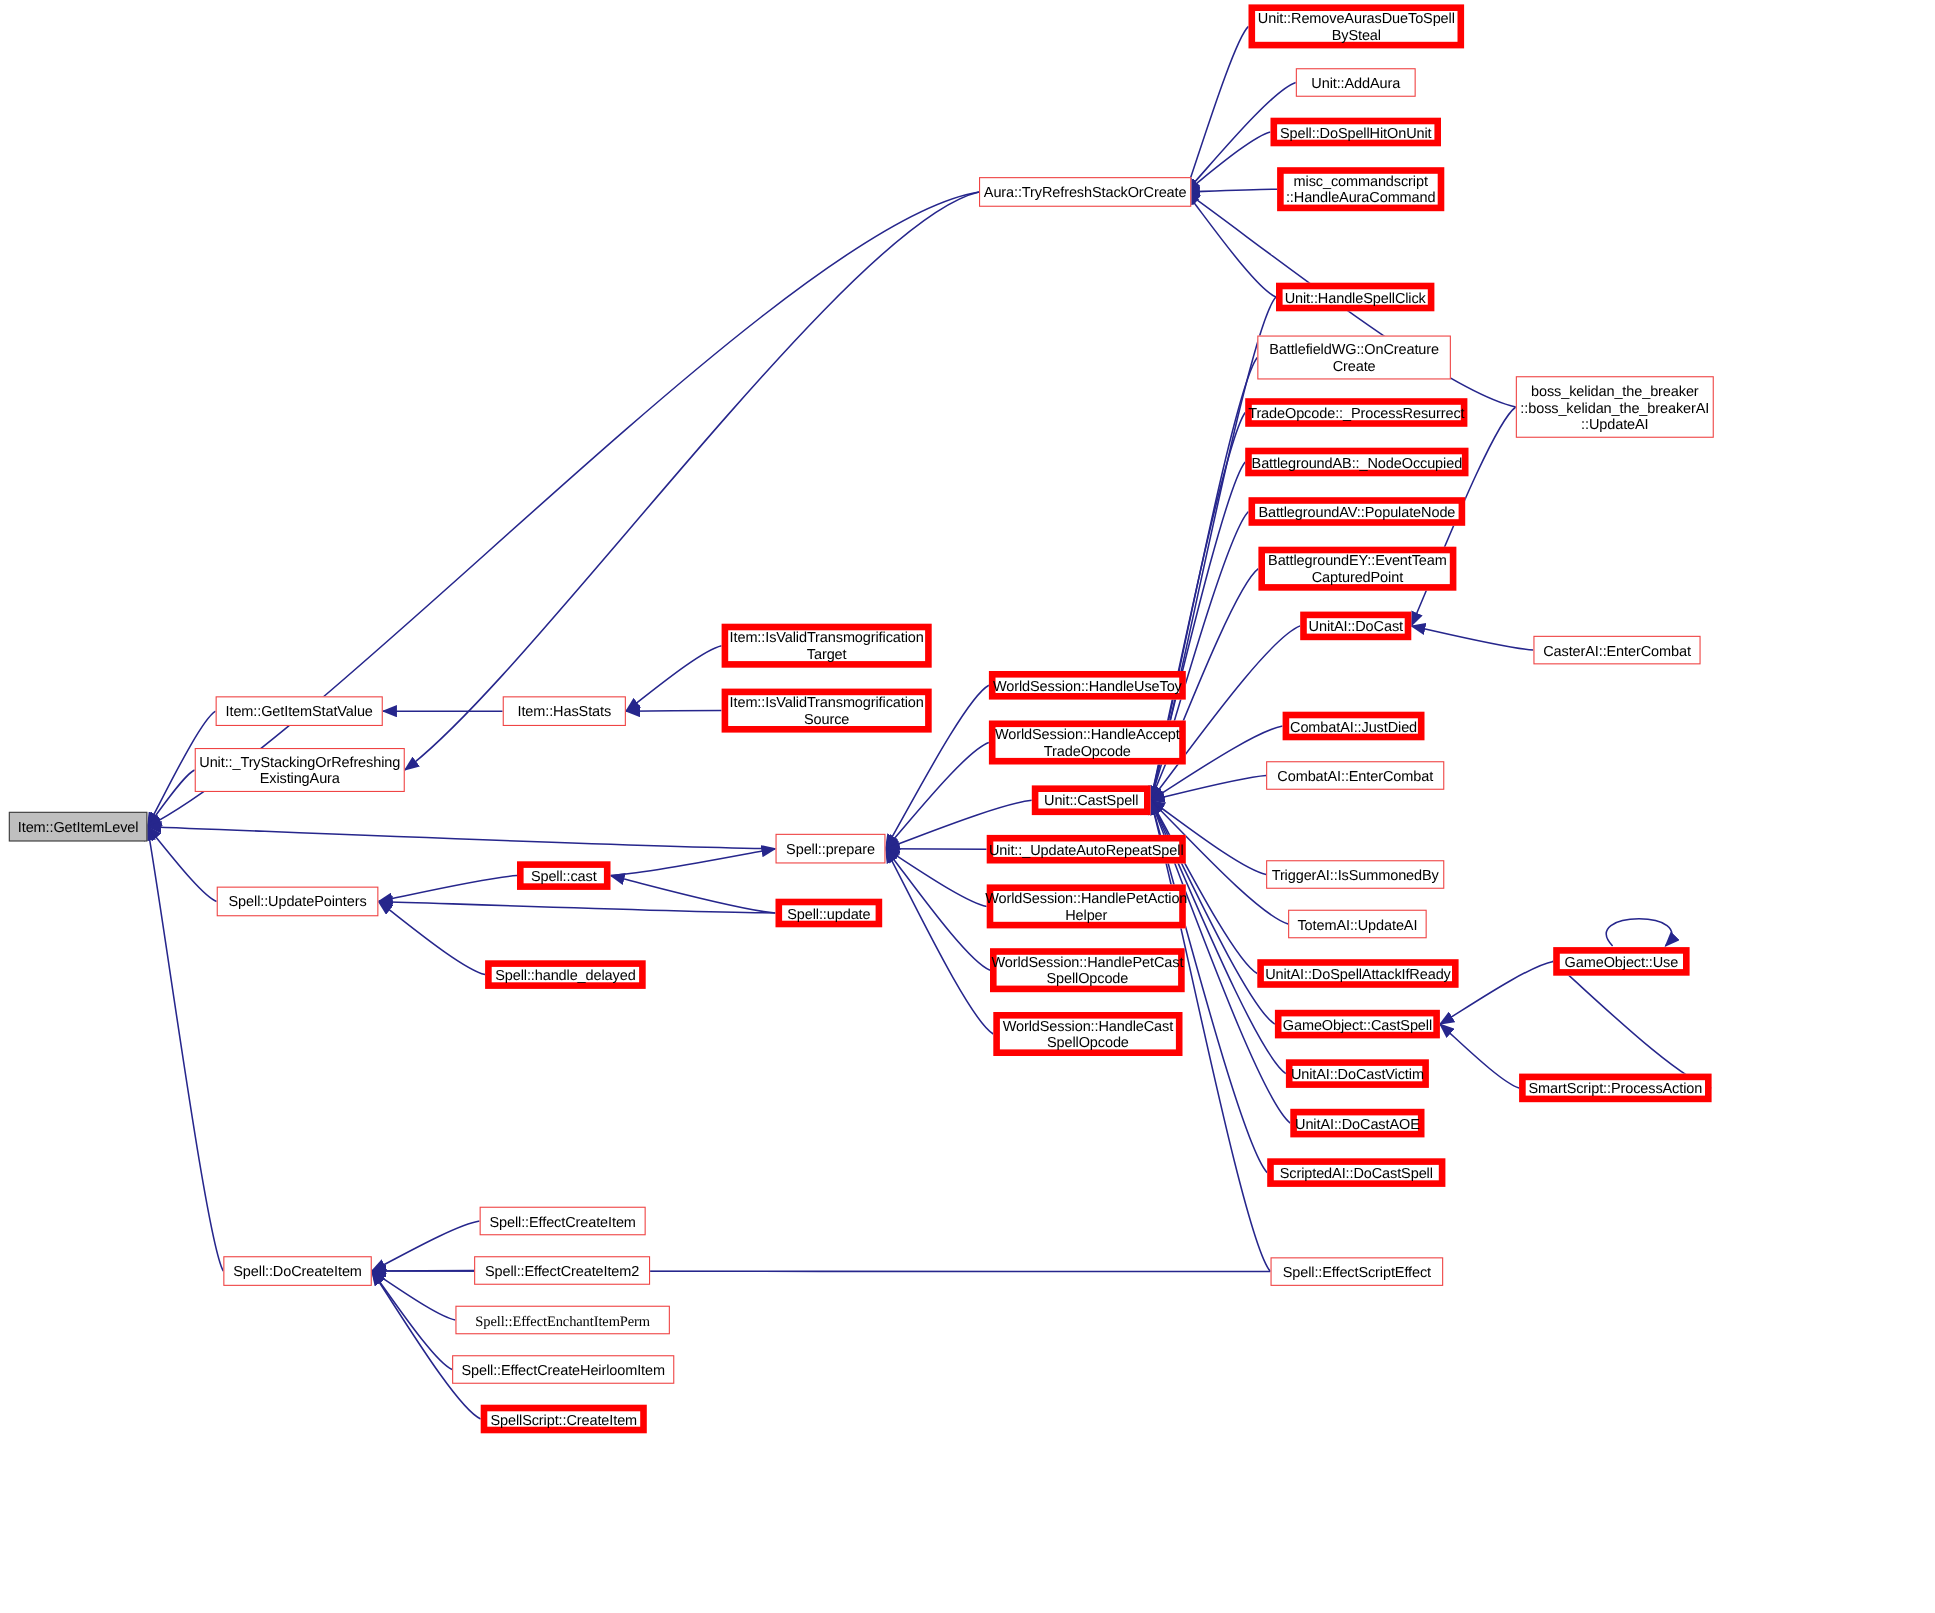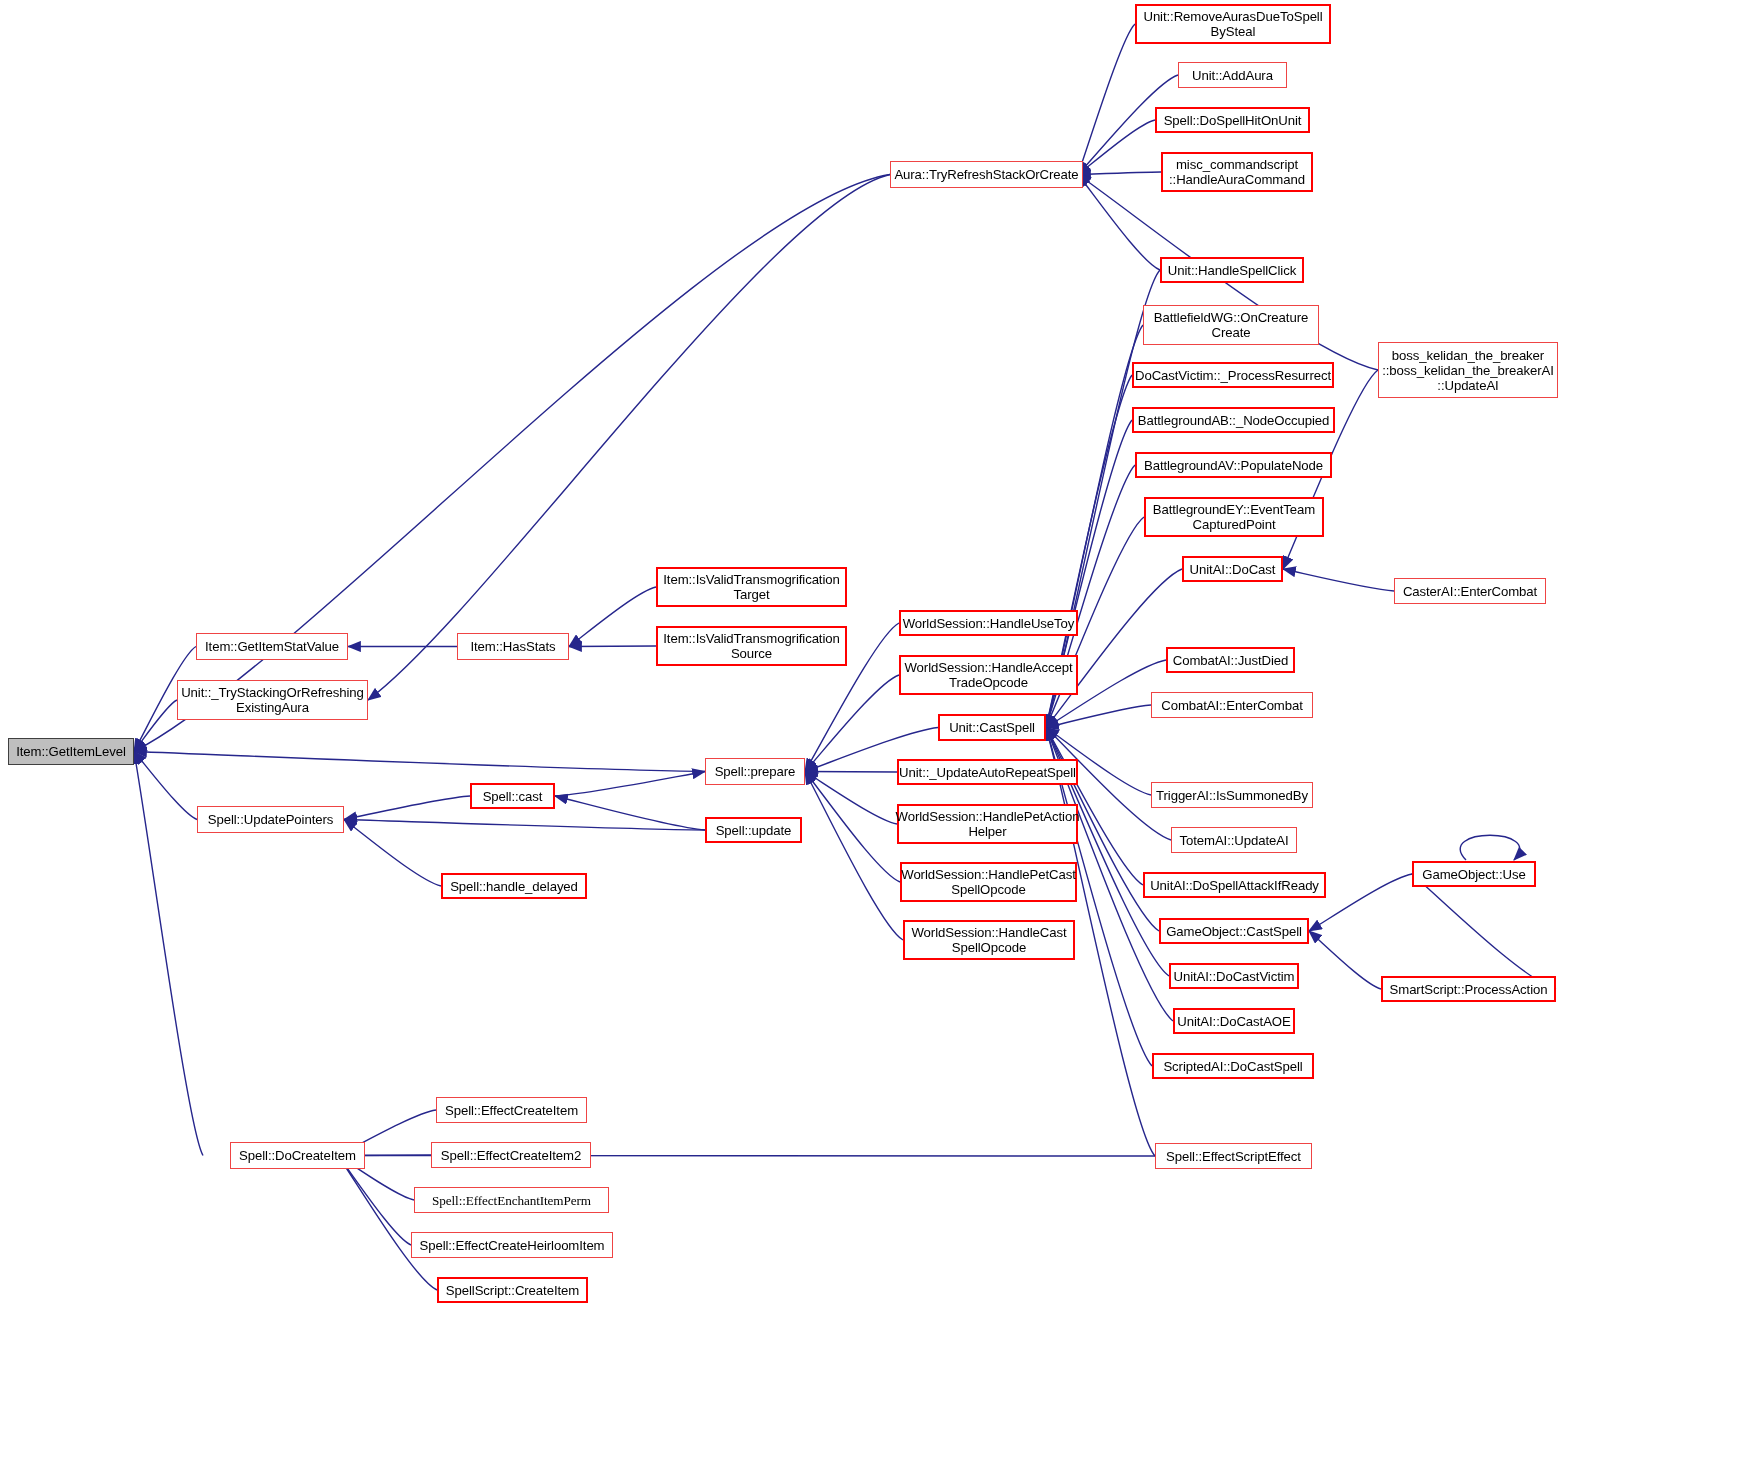--- a/index.html
+++ b/index.html
@@ -25,21 +25,21 @@
     pointer-events: none;
   }
   .node {
     position: absolute;
     box-sizing: border-box;
     display: flex;
     align-items: center;
     justify-content: center;
     text-align: center;
     background: #ffffff;
-    border: 2px solid #ef4444;
+    border: 6px solid #ef4444;
     color: #000000;
     font-size: 13.2px;
     line-height: 15px;
     letter-spacing: -0.1px;
     white-space: pre-line;
     padding: 1px 3px;
     z-index: 5;
   }
   .node.red {
     border-color: #ff0000;
@@ -130,37 +130,37 @@
       <div class="node thick" style="left: 457px; top: 633px; width: 112px; height: 27px;"><span>Item::HasStats</span></div>
       <div class="node red" style="left: 656px; top: 567px; width: 191px; height: 40px;"><span>Item::IsValidTransmogrification
 Target</span></div>
       <div class="node red" style="left: 656px; top: 626px; width: 191px; height: 40px;"><span>Item::IsValidTransmogrification
 Source</span></div>
       <div class="node thick" style="left: 197px; top: 806px; width: 147px; height: 27px;"><span>Spell::UpdatePointers</span></div>
       <div class="node red" style="left: 470px; top: 783px; width: 85px; height: 26px;"><span>Spell::cast</span></div>
       <div class="node red" style="left: 705px; top: 817px; width: 97px; height: 26px;"><span>Spell::update</span></div>
       <div class="node red" style="left: 441px; top: 873px; width: 146px; height: 26px;"><span>Spell::handle_delayed</span></div>
       <div class="node thick" style="left: 705px; top: 758px; width: 100px; height: 27px;"><span>Spell::prepare</span></div>
-      <div class="node thick" style="left: 203px; top: 1142px; width: 135px; height: 27px; margin-left: 27px;"><span>Spell::DoCreateItem</span></div>
+      <div class="node thick" style="left: 203px; top: 1142px; width: 135px; height: 27px;"><span>Spell::DoCreateItem</span></div>
       <div class="node thick" style="left: 436px; top: 1097px; width: 151px; height: 26px;"><span>Spell::EffectCreateItem</span></div>
       <div class="node thick" style="left: 431px; top: 1142px; width: 160px; height: 26px;"><span>Spell::EffectCreateItem2</span></div>
       <div class="node thick" style="left: 414px; top: 1187px; width: 195px; height: 26px; font-family: Liberation Serif, serif;"><span>Spell::EffectEnchantItemPerm</span></div>
       <div class="node thick" style="left: 411px; top: 1232px; width: 202px; height: 26px;"><span>Spell::EffectCreateHeirloomItem</span></div>
       <div class="node red" style="left: 437px; top: 1277px; width: 151px; height: 26px;"><span>SpellScript::CreateItem</span></div>
       <div class="node thick" style="left: 890px; top: 161px; width: 193px; height: 27px;"><span>Aura::TryRefreshStackOrCreate</span></div>
       <div class="node red" style="left: 1135px; top: 4px; width: 196px; height: 40px;"><span>Unit::RemoveAurasDueToSpell
 BySteal</span></div>
       <div class="node thick" style="left: 1178px; top: 62px; width: 109px; height: 26px;"><span>Unit::AddAura</span></div>
       <div class="node red" style="left: 1155px; top: 107px; width: 155px; height: 26px;"><span>Spell::DoSpellHitOnUnit</span></div>
       <div class="node red" style="left: 1161px; top: 152px; width: 152px; height: 40px;"><span>misc_commandscript
 ::HandleAuraCommand</span></div>
       <div class="node red" style="left: 1160px; top: 257px; width: 144px; height: 26px;"><span>Unit::HandleSpellClick</span></div>
       <div class="node thick" style="left: 1143px; top: 305px; width: 176px; height: 40px;"><span>BattlefieldWG::OnCreature
 Create</span></div>
-      <div class="node red" style="left: 1132px; top: 362px; width: 202px; height: 26px;"><span>DoCastVictim::_ProcessResurrect</span></div>
+      <div class="node red" style="left: 1132px; top: 362px; width: 202px; height: 26px;"><span>TradeOpcode::_ProcessResurrect</span></div>
       <div class="node red" style="left: 1132px; top: 407px; width: 203px; height: 26px;"><span>BattlegroundAB::_NodeOccupied</span></div>
       <div class="node red" style="left: 1135px; top: 452px; width: 197px; height: 26px;"><span>BattlegroundAV::PopulateNode</span></div>
       <div class="node red" style="left: 1144px; top: 497px; width: 180px; height: 40px;"><span>BattlegroundEY::EventTeam
 CapturedPoint</span></div>
       <div class="node red" style="left: 1182px; top: 556px; width: 101px; height: 26px;"><span>UnitAI::DoCast</span></div>
       <div class="node thick" style="left: 1378px; top: 342px; width: 180px; height: 56px;"><span>boss_kelidan_the_breaker
 ::boss_kelidan_the_breakerAI
 ::UpdateAI</span></div>
       <div class="node thick" style="left: 1394px; top: 578px; width: 152px; height: 26px;"><span>CasterAI::EnterCombat</span></div>
       <div class="node red" style="left: 899px; top: 610px; width: 179px; height: 26px;"><span>WorldSession::HandleUseToy</span></div>

